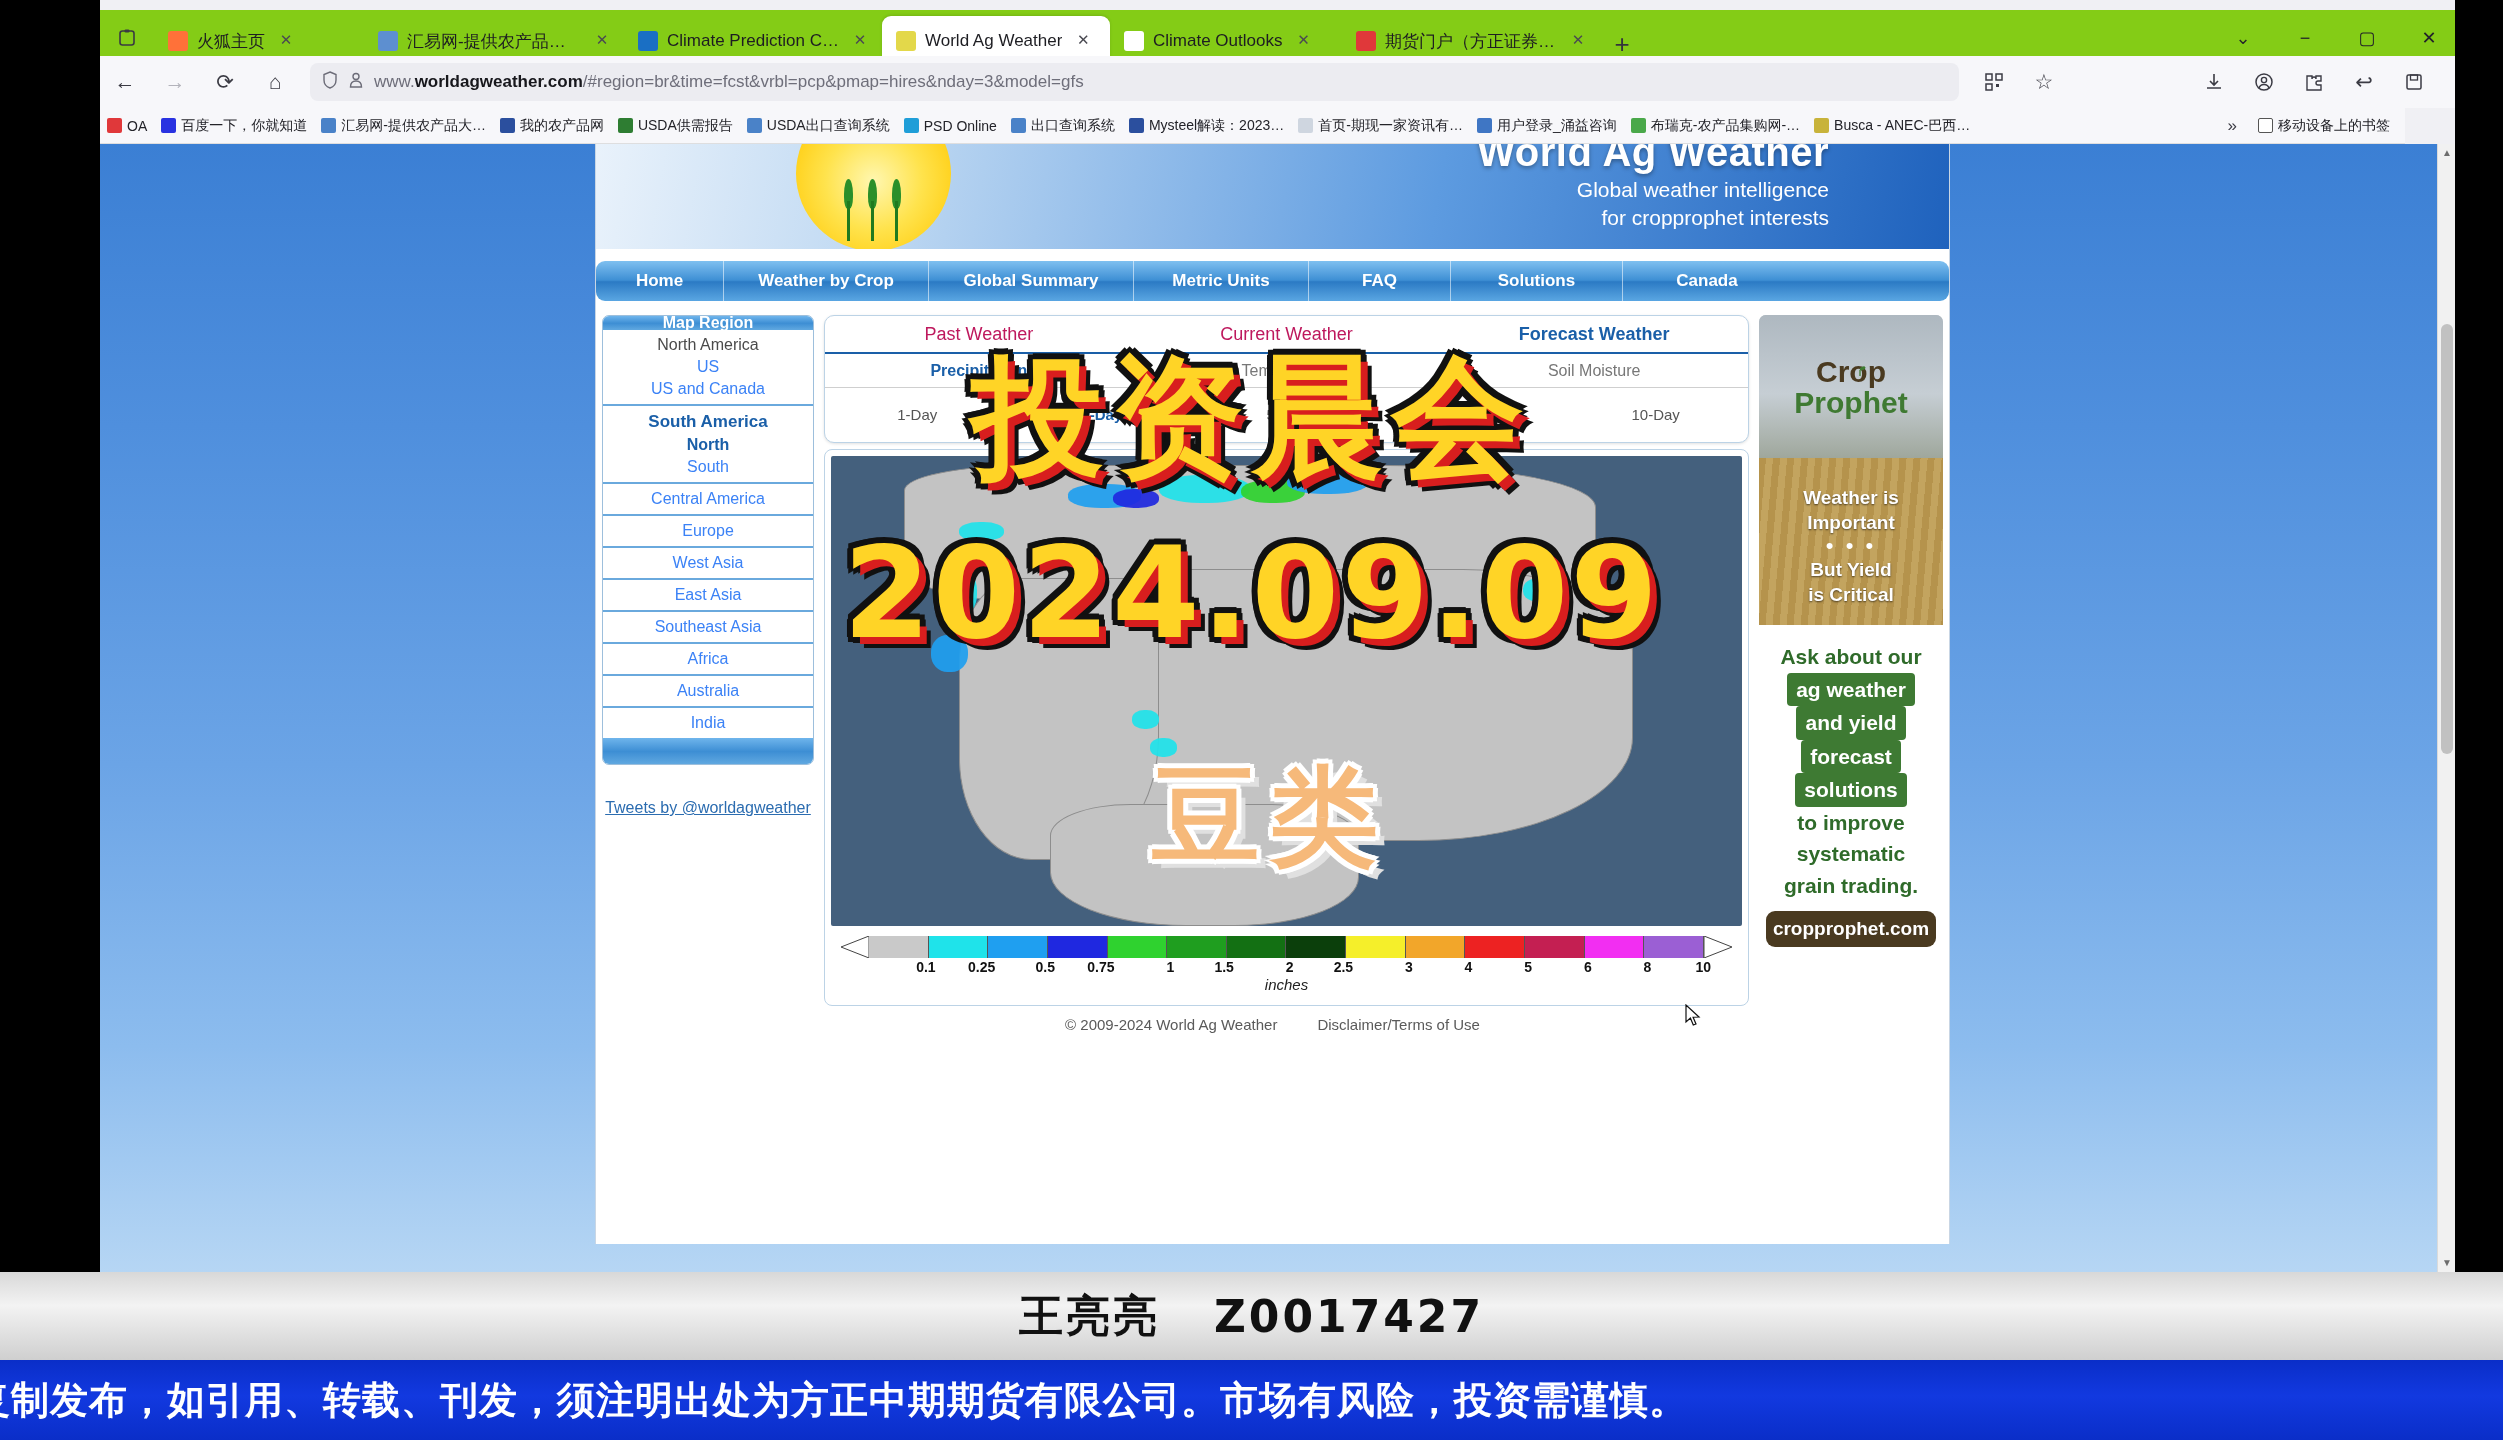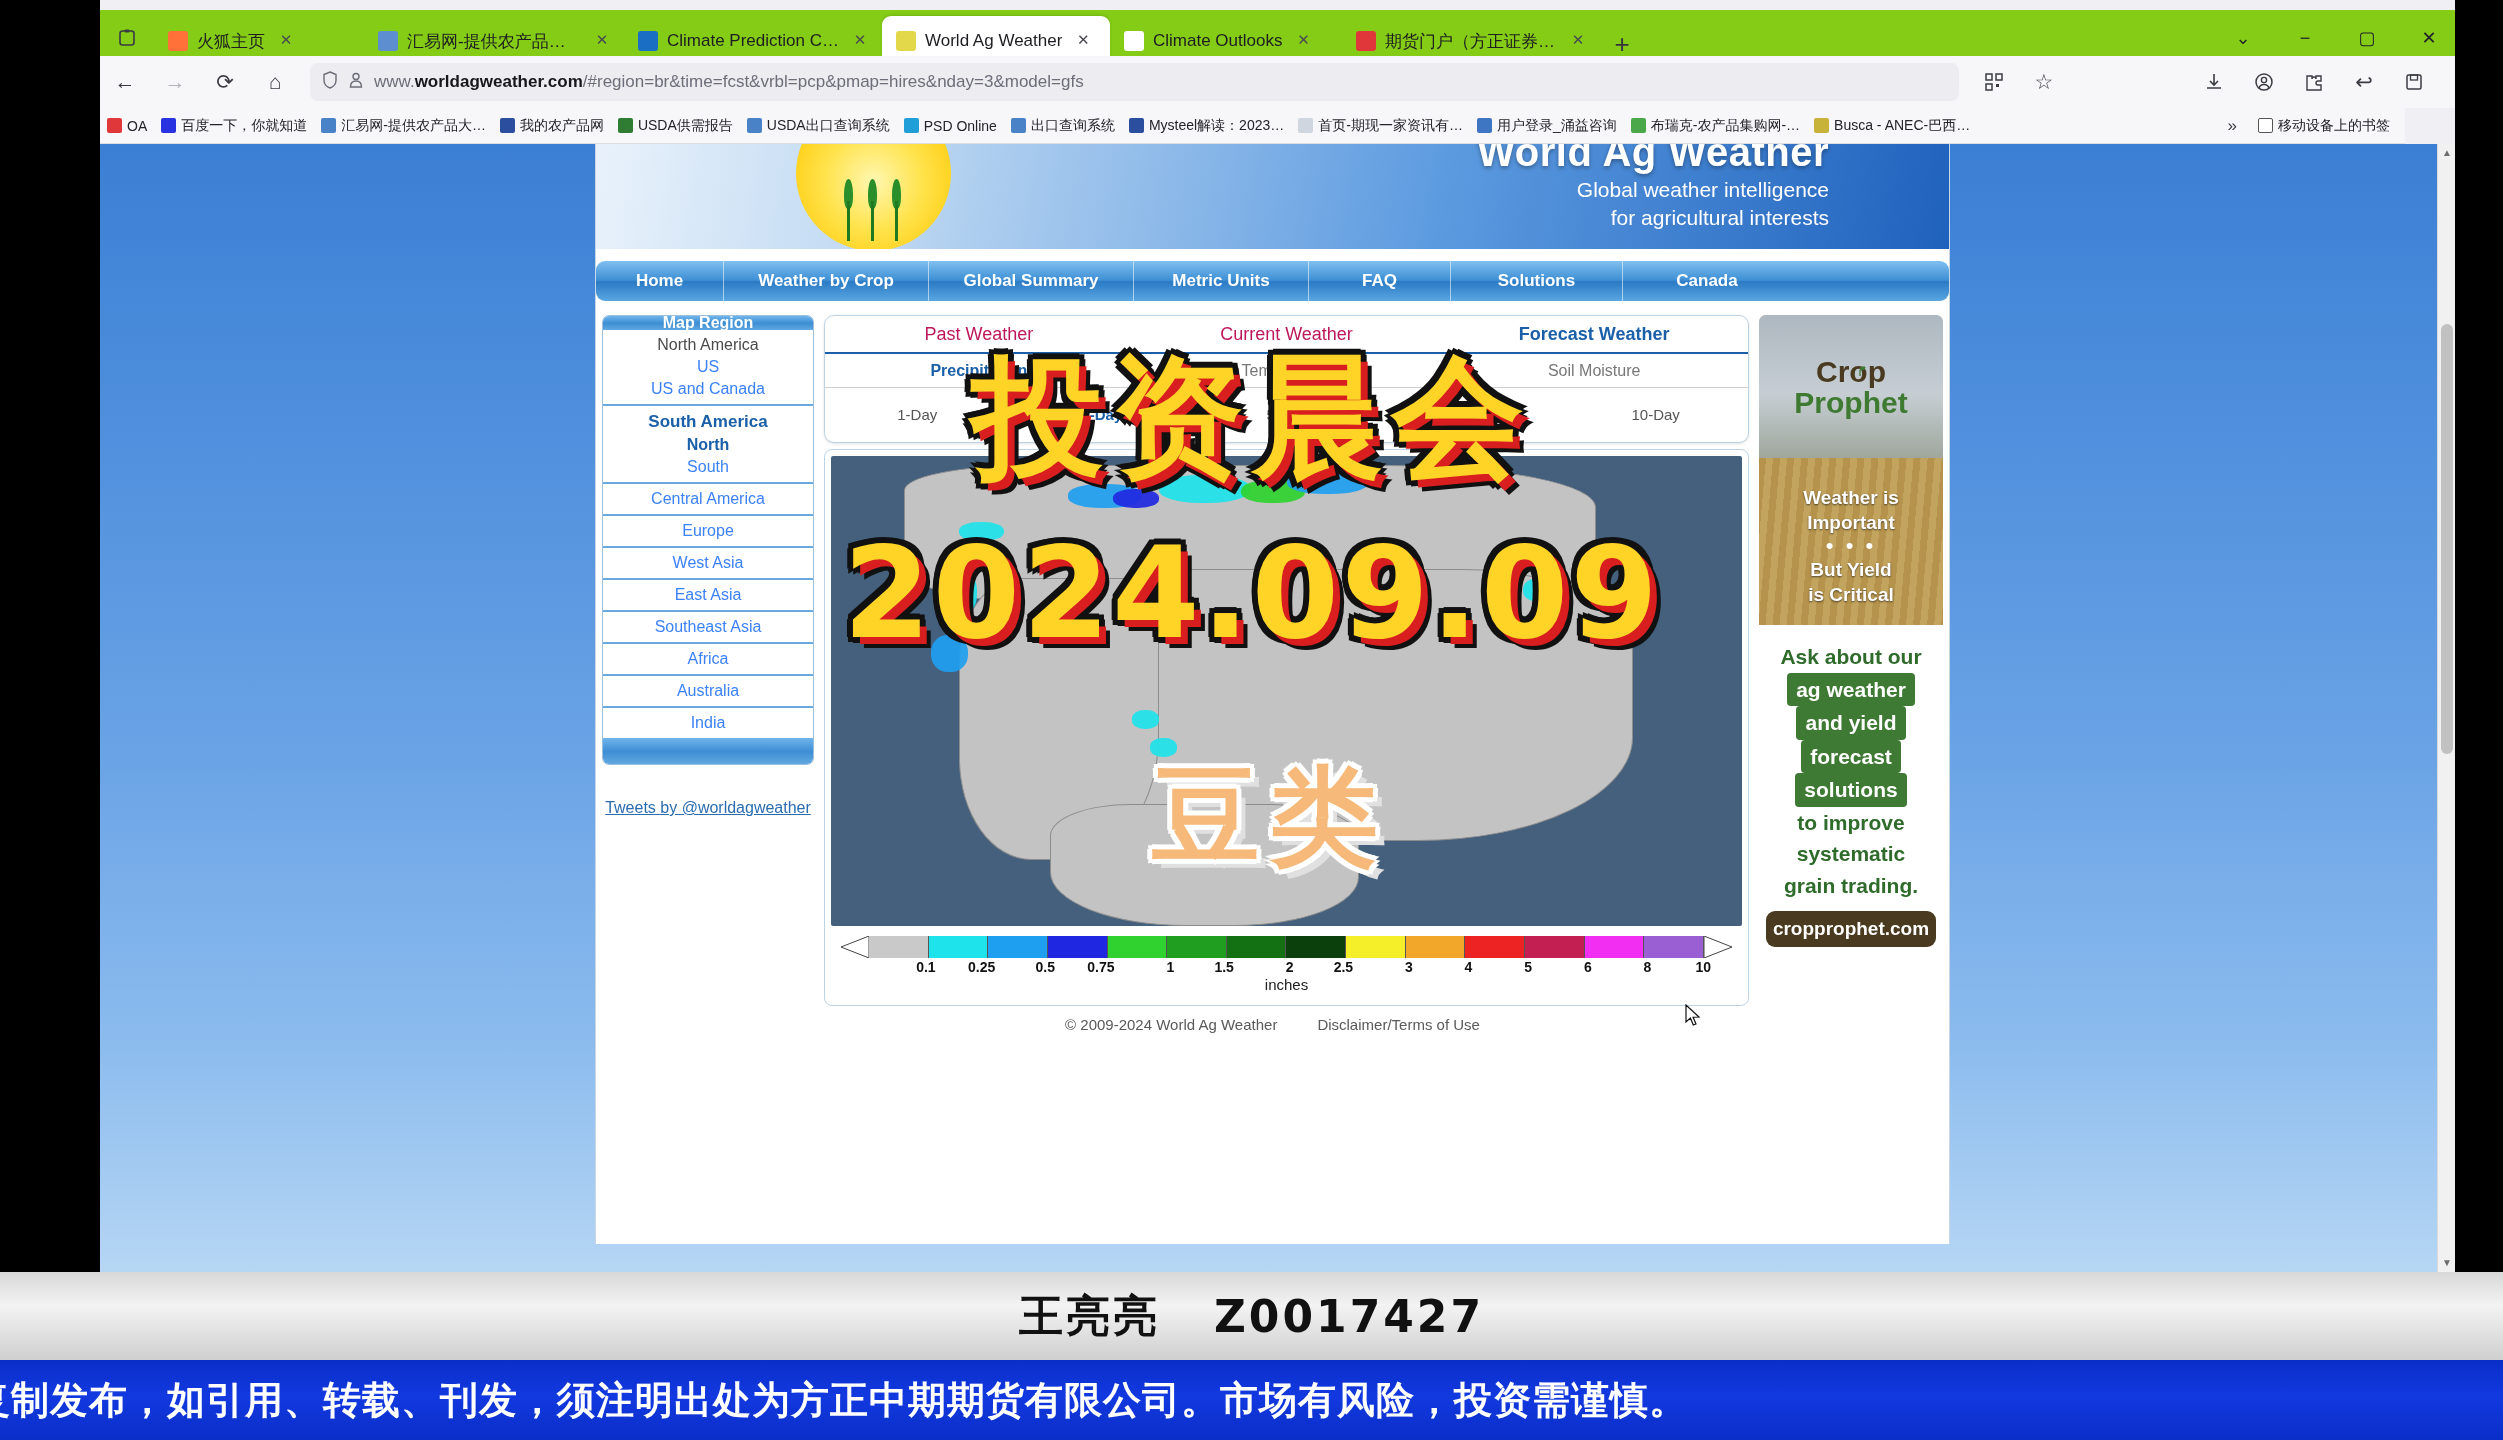--- a/index.html
+++ b/index.html
@@ -167,21 +167,21 @@
     border:1px solid #8d8d8d; }
   .precip { position:absolute; border-radius:45%; opacity:.92; }
 
   #legend { margin-top:10px; padding:0 10px 6px; }
   #legend-bar { display:flex; align-items:stretch; height:22px; }
   .lg-arrow-l, .lg-arrow-r { width:28px; height:22px; flex:0 0 28px; }
   .lg-swatch { flex:1; border-right:1px solid #555; }
   #legend-ticks { display:flex; margin-top:1px; }
   .lg-tick { flex:1; text-align:right; font-size:14px; font-weight:700;
     color:#111; transform:translateX(7px); }
-  #legend-units { text-align:center; font-size:15px; color:#222; margin-top:1px; }
+  #legend-units { text-align:center; font-size:15px; color:#222; margin-top:1px;font-style:italic; }
 
   
   #ad { border-radius:7px; overflow:hidden; background:#fff; }
   #ad-photo { position:relative; height:310px;
     background:linear-gradient(180deg,#b9c3cb 0%,#c9d2d8 38%,#b79a55 46%,#c2a664 62%,#b2924d 100%); }
   #ad-sky { position:absolute; left:0; top:0; right:0; height:46%;
     background:linear-gradient(180deg,#aeb8c0 0%,#c6ced4 55%,#9fa79c 100%); }
   #ad-field { position:absolute; left:0; top:46%; right:0; bottom:0;
     background:repeating-linear-gradient(95deg,#b5934c 0 7px,#c3a45f 7px 14px); }
   #ad-logo { position:absolute; left:0; right:0; top:42px; text-align:center;
@@ -462,21 +462,21 @@
         <div class="wheat" id="w2">
             <div class="head"></div>
             <div class="stem"></div>
           </div>
         <div class="wheat" id="w3">
             <div class="head"></div>
             <div class="stem"></div>
           </div>
         <div id="banner-title">World Ag Weather</div>
         <div id="banner-sub1">Global weather intelligence</div>
-        <div id="banner-sub2">for agricultural interests</div>
+        <div id="banner-sub2">for cropprophet interests</div>
       </div>
 
       <div id="sitenav">
           <div class="navitem" style="width: 128px;">Home</div>
           <div class="navitem" style="width: 205px;">Weather by Crop</div>
           <div class="navitem" style="width: 205px;">Global Summary</div>
           <div class="navitem" style="width: 175px;">Metric Units</div>
           <div class="navitem" style="width: 142px;">FAQ</div>
           <div class="navitem" style="width: 172px;">Solutions</div>
           <div class="navitem" style="width: 168px;">Canada</div>

